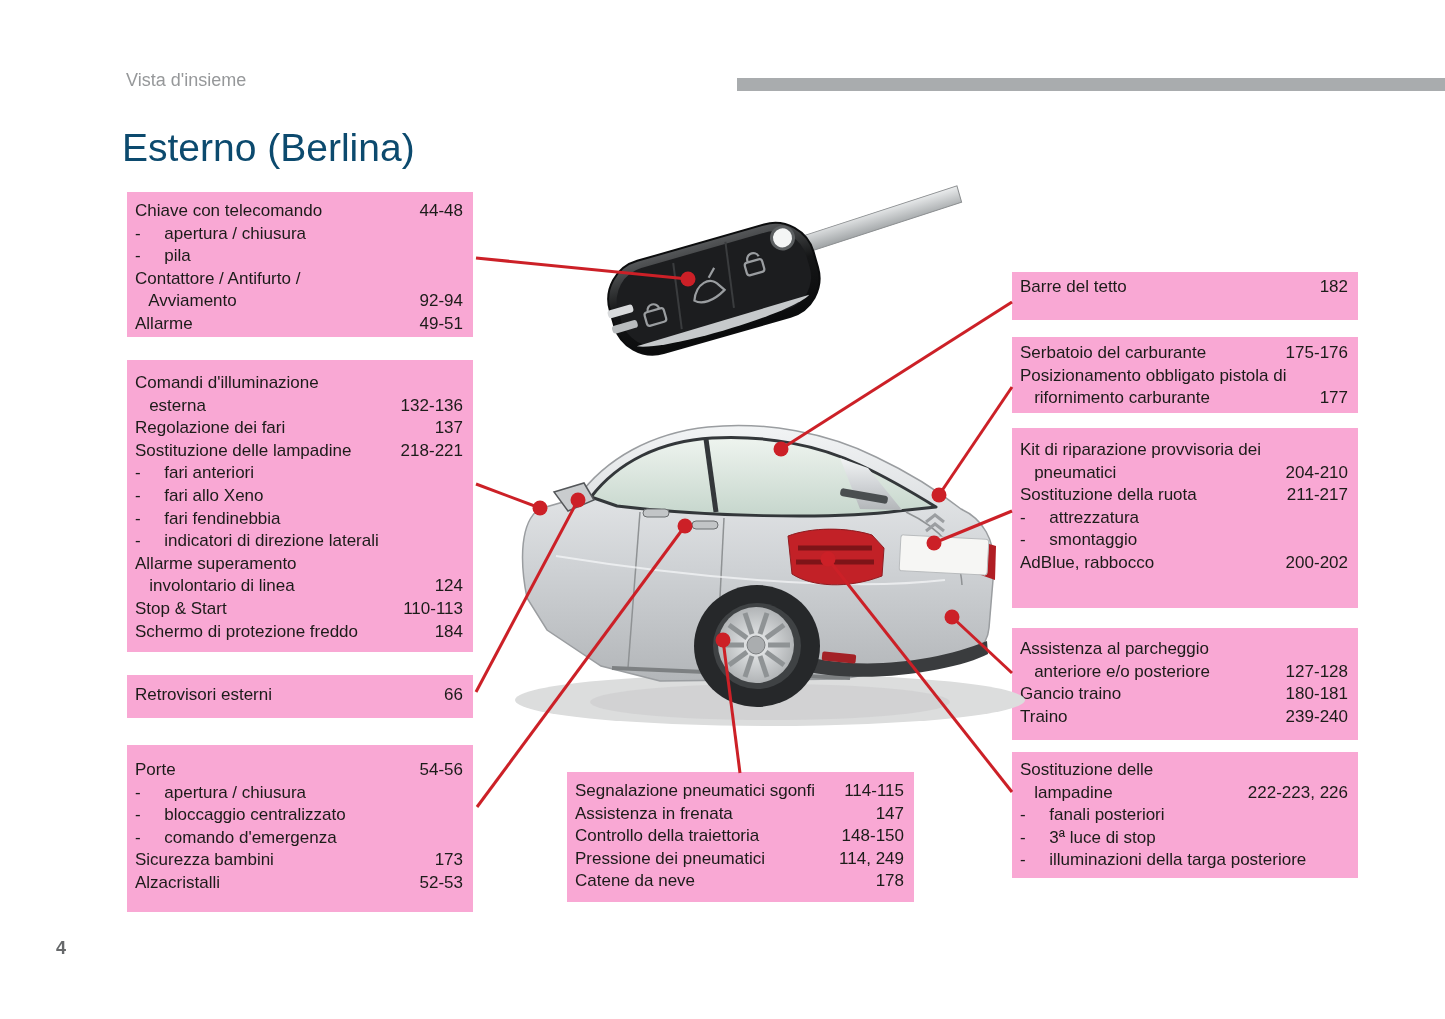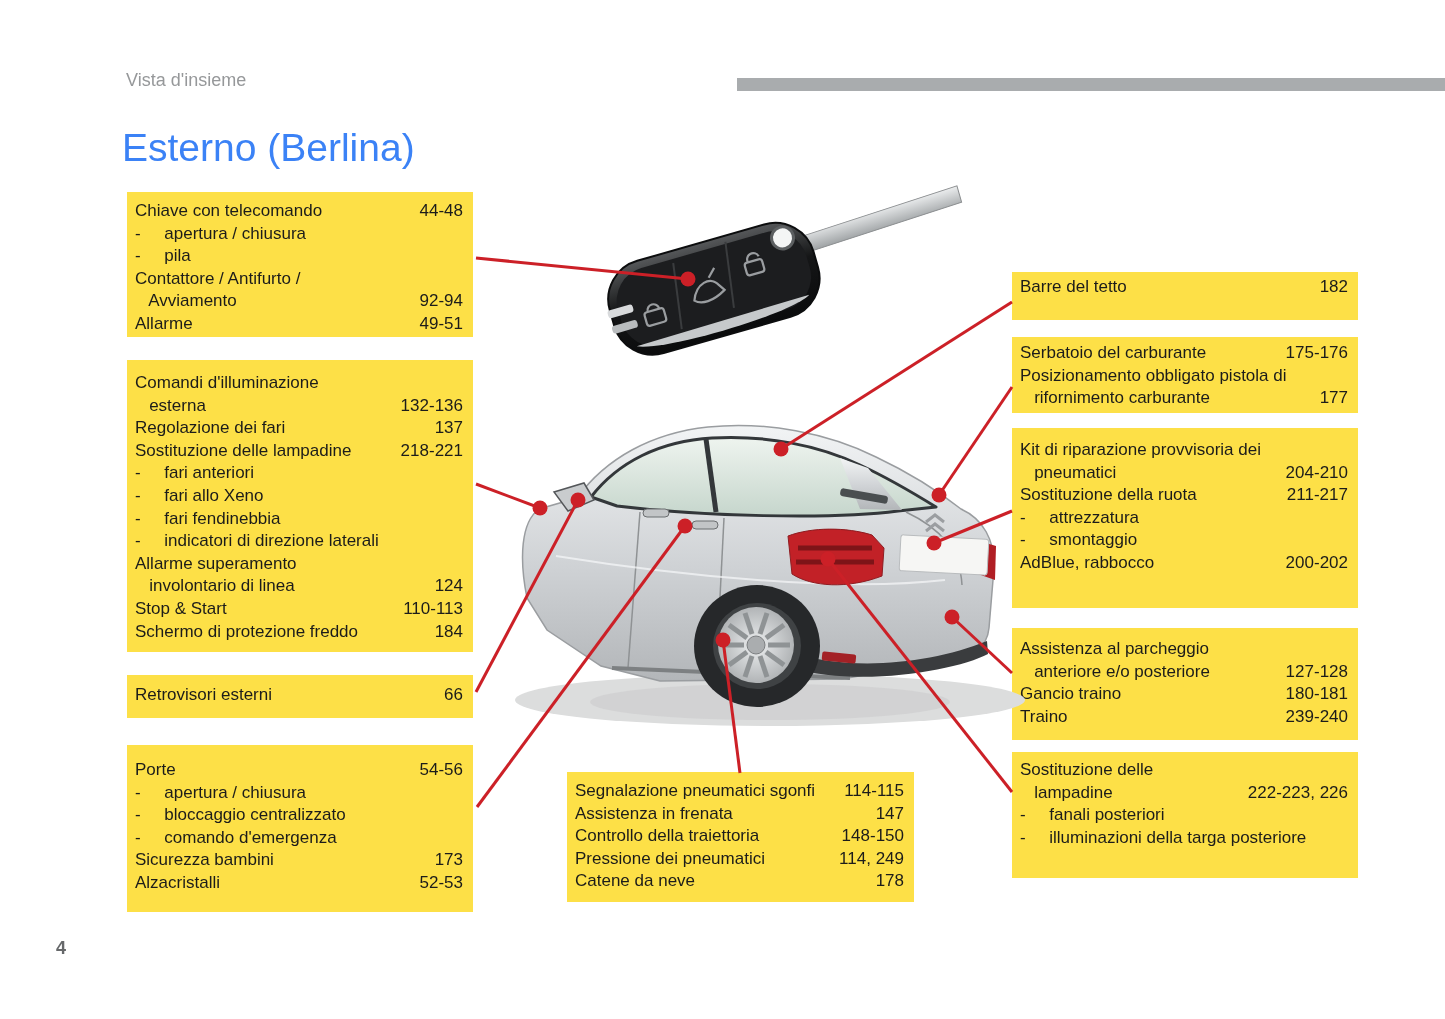--- a/index.html
+++ b/index.html
@@ -1,22 +1,22 @@
 <!DOCTYPE html>
 <html><head>
 <meta charset="utf-8">
 <style>
   html,body{margin:0;padding:0;background:#ffffff;}
   #page{position:relative;width:1445px;height:1019px;background:#ffffff;overflow:hidden;
         font-family:"Liberation Sans","DejaVu Sans",sans-serif;color:#1c1c1a;}
   .section-header{position:absolute;left:126px;top:70px;font-size:18px;color:#96989a;}
   .top-bar{position:absolute;left:737px;top:78px;width:708px;height:13px;background:#a9acae;}
-  .page-title{position:absolute;left:122px;top:126px;font-size:39px;color:#3b82f6;}
+  .page-title{position:absolute;left:122px;top:126px;font-size:39px;color:#0c4a6e;}
   .page-number{position:absolute;left:56px;top:938px;font-size:18px;color:#66686a;font-weight:700;}
-  .ibox{position:absolute;background:#fde047;box-sizing:border-box;padding:8px 10px 6px 8px;}
+  .ibox{position:absolute;background:#f9a8d4;box-sizing:border-box;padding:8px 10px 6px 8px;}
   .row{display:flex;font-size:17px;line-height:22.6px;}
   .lbl{white-space:pre;flex:1 1 auto;}
   .pg{white-space:pre;text-align:left;margin-left:8px;}
   svg.overlay{position:absolute;left:0;top:0;width:1445px;height:1019px;pointer-events:none;}
 </style>
 </head>
 <body>
 
 <div id="page">
 
@@ -226,20 +226,24 @@
         <div class="row">
           <span class="lbl">Sostituzione delle</span>
           <span class="pg"></span>
         </div>
         <div class="row">
           <span class="lbl">   lampadine</span>
           <span class="pg">222-223, 226</span>
         </div>
         <div class="row">
           <span class="lbl">-     fanali posteriori</span>
+          <span class="pg"></span>
+        </div>
+        <div class="row">
+          <span class="lbl">-     3ª luce di stop</span>
           <span class="pg"></span>
         </div>
         <div class="row">
           <span class="lbl">-     illuminazioni della targa posteriore</span>
           <span class="pg"></span>
         </div>
       </div>
   </div>
 
   <div class="ibox" style="left:567px;top:772px;width:347px;height:130px;">

